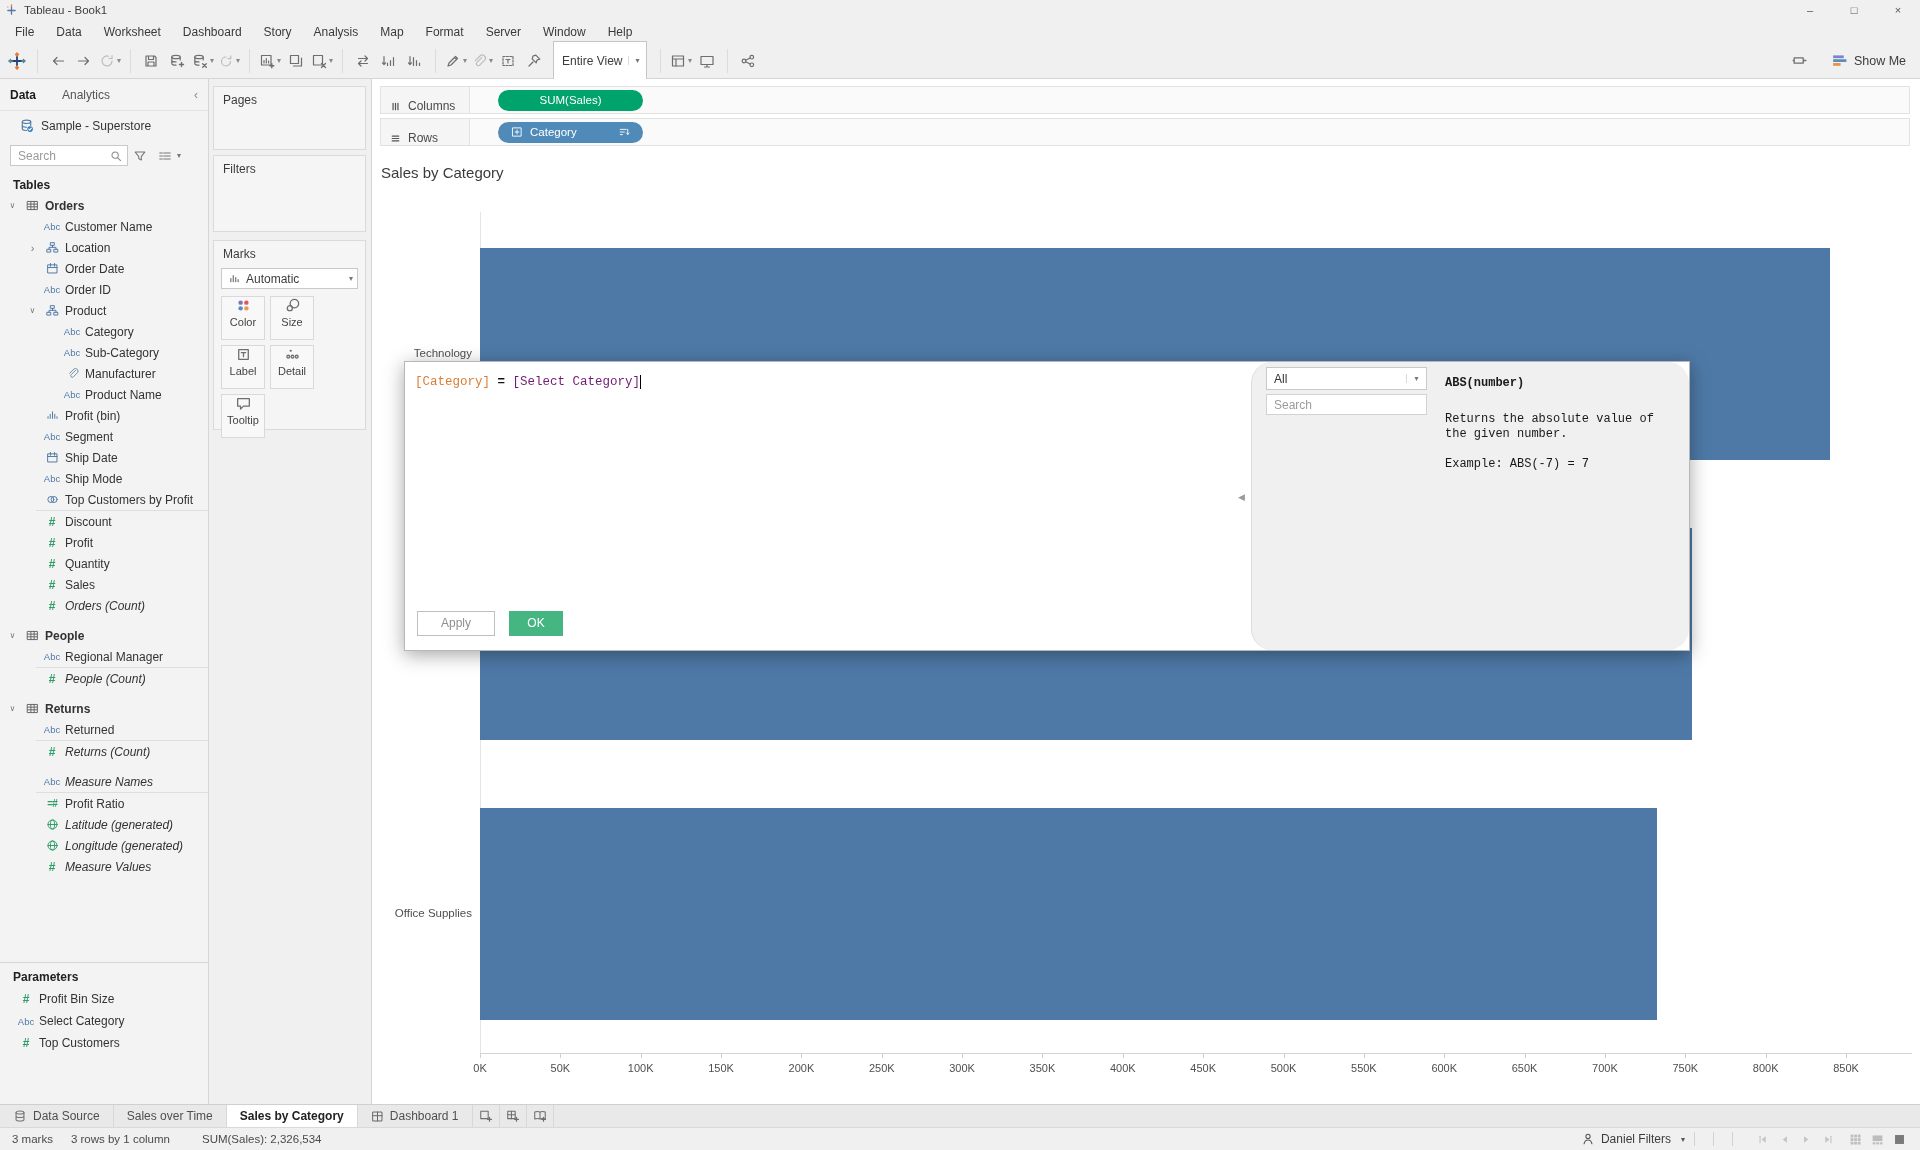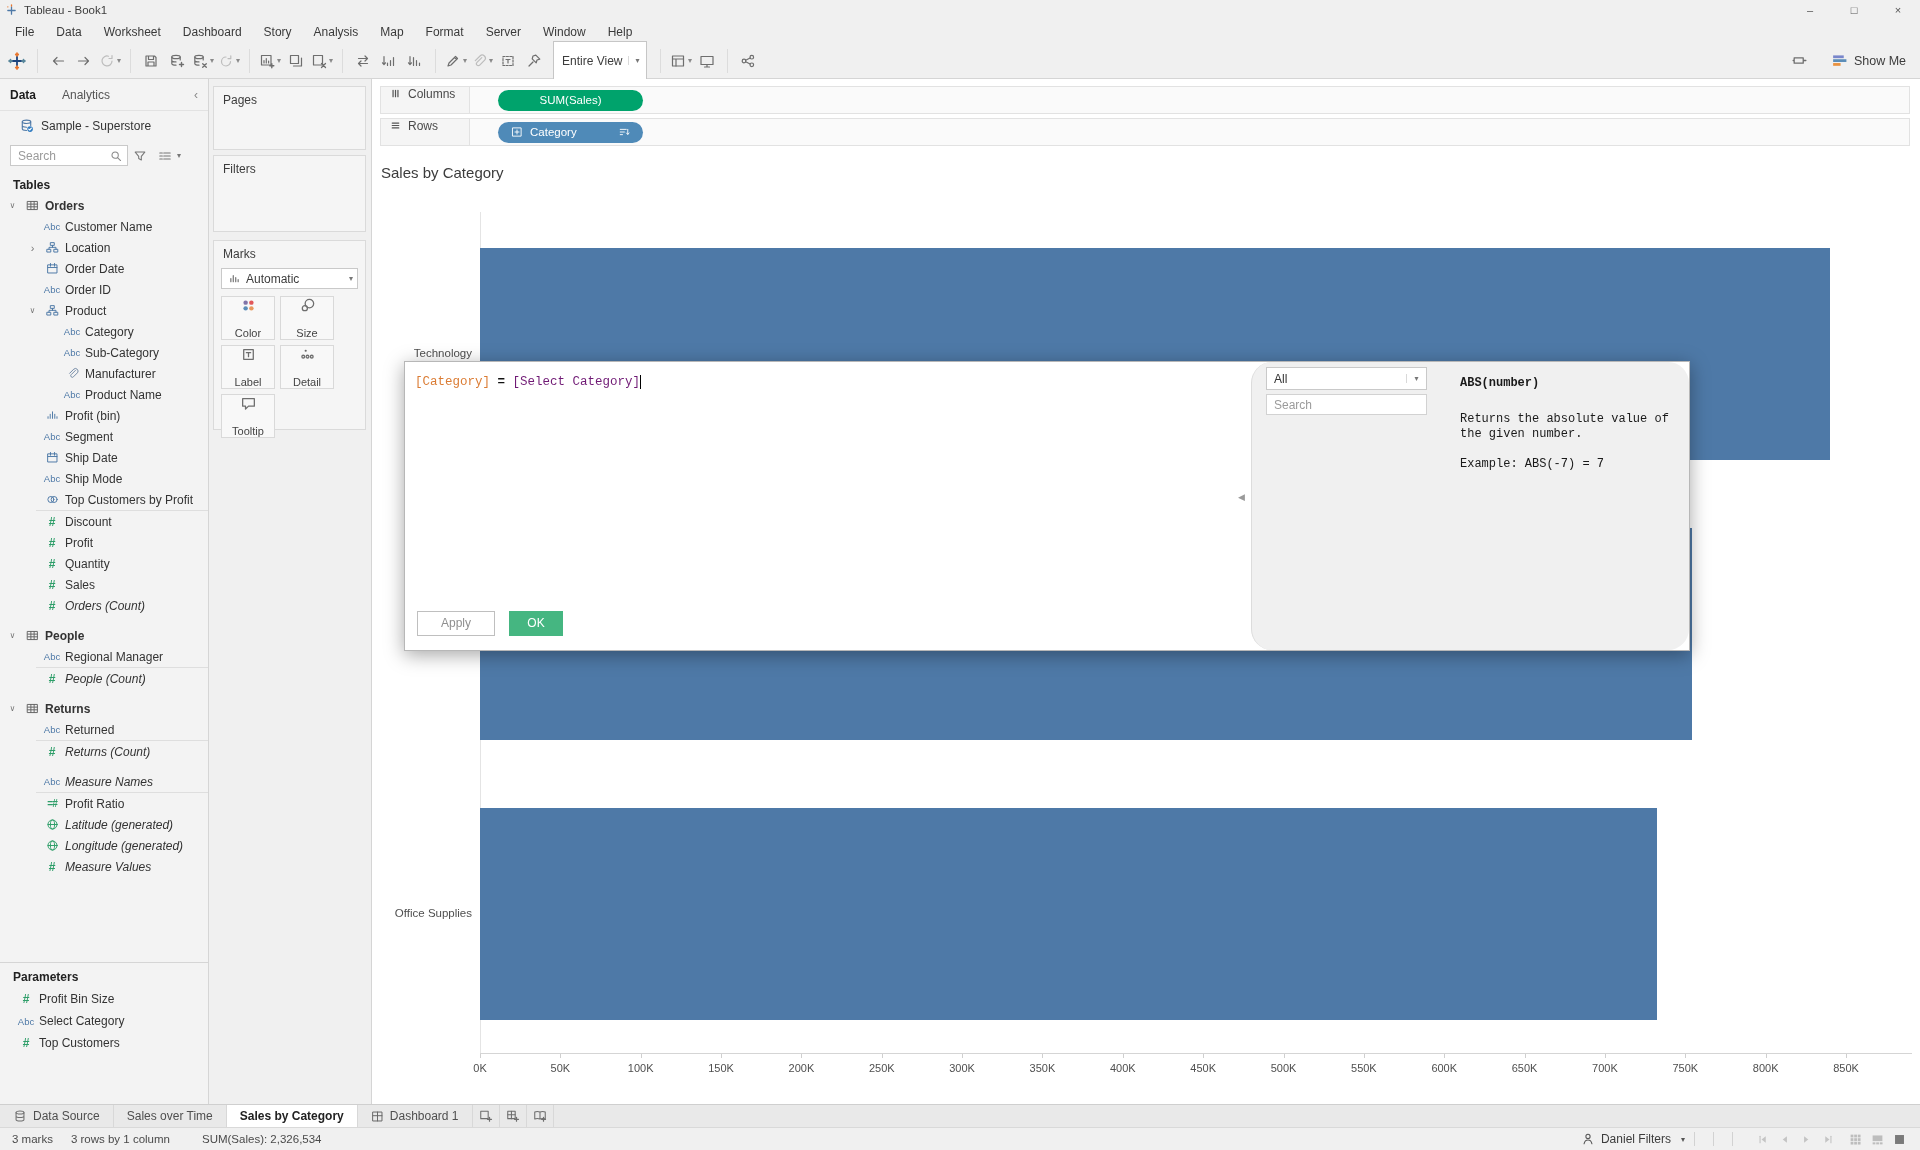--- a/index.html
+++ b/index.html
@@ -65,27 +65,27 @@
   .cards-col { width:163px; background:#f0f0f0; border-right:1px solid #d5d5d5; padding:7px 5px 0 4px; }
   .card { background:#f5f5f5; border:1px solid #dadada; }
   .card-label { padding:6px 9px; color:#3c3c3c; }
   .card-pages { height:64px; margin-bottom:5px; }
   .card-filters { height:77px; margin-bottom:8px; }
   .card-marks { height:190px; }
   .mark-dd { height:21px; margin:1px 7px 0 7px; background:#fff; border:1px solid #c9c9c9; display:flex; align-items:center; gap:5px; padding:0 4px 0 6px; }
   .mark-dd .mt-label { flex:1; color:#3c3c3c; }
   .mark-dd .dd-caret { color:#777; font-size:8px; }
   .mark-grid { display:flex; flex-wrap:wrap; gap:5px; margin:7px 7px 0 7px; }
-  .mark-btn { width:54px; height:44px; background:#f8f8f8; border:1px solid #d9d9d9; display:flex; flex-direction:column; align-items:center; justify-content:space-between; gap:2px; }
+  .mark-btn { width:44px; height:44px; background:#f8f8f8; border:1px solid #d9d9d9; display:flex; flex-direction:column; align-items:center; justify-content:flex-start; gap:2px; }
   .mark-btn .mb-label { font-size:11px; color:#444; }
 
   
   .sheet-col { flex:1; background:#fff; display:flex; flex-direction:column; padding-top:7px; }
   .shelf { height:28px; margin:0 10px 4px 8px; background:#f5f5f5; border:1px solid #e2e2e2; display:flex; }
-  .shelf-label { width:89px; display:flex; align-items:flex-start; gap:6px; padding-left:8px; color:#4a4a4a; border-right:1px solid #e2e2e2; }
+  .shelf-label { width:89px; display:flex; align-items:flex-end; gap:6px; padding-left:8px; color:#4a4a4a; border-right:1px solid #e2e2e2; }
   .shelf-pills { flex:1; background:#fafafa; display:flex; align-items:center; padding-left:28px; }
   .pill { height:21px; border-radius:11px; color:#fff; font-size:11.5px; display:flex; align-items:center; padding:0 13px; min-width:145px; }
   .pill-measure { background:#00a36c; justify-content:center; }
   .pill-dim { background:#4f8ab8; gap:7px; }
   .pill-dim .pill-text { flex:1; }
 
   .worksheet { flex:1; position:relative; background:#fff; }
   .ws-title { position:absolute; left:9px; top:14px; font-size:15px; color:#3c3c3c; }
   .pane-left-line { position:absolute; left:108px; top:62px; width:1px; height:841px; background:#e4e4e4; }
   .axis-line { position:absolute; left:108px; top:903px; width:1432px; height:1px; background:#d5d5d5; }
@@ -112,21 +112,21 @@
   .btn-ok { width:54px; height:25px; background:#45b681; color:#fff; display:flex; align-items:center; justify-content:center; }
   .dlg-side { flex:1; background:#f0f0f0; border-left:1px solid #dcdcdc; position:relative; padding:5px 0 0 14px;border-radius:21px; }
   .fn-filter { width:161px; height:23px; background:#fff; border:1px solid #c9c9c9; display:flex; align-items:center; }
   .fn-filter .fn-filter-val { flex:1; padding-left:7px; color:#333; }
   .fn-filter .fn-caret { width:20px; border-left:1px solid #d9d9d9; text-align:center; color:#777; font-size:8px; }
   .fn-search { width:161px; height:21px; margin-top:4px; background:#fff; border:1px solid #d2d2d2; display:flex; align-items:center; padding-left:7px; color:#9b9b9b; }
   .fn-list { width:161px; height:219px; margin-top:4px; background:#fff; border:1px solid #c9c9c9; position:relative; overflow:hidden; }
   .fn-item { height:19.8px; display:flex; align-items:center; padding-left:7px; color:#3f3f3f; font-size:12.5px; }
   .fn-scroll { position:absolute; right:1px; top:1px; width:5px; height:216px; background:#f3f3f3; }
   .fn-thumb { position:absolute; right:0; top:1px; width:5px; height:30px; background:#d4d4d4; }
-  .fn-help { position:absolute; left:208px; top:14px; width:250px; font-family:"Liberation Mono", monospace; font-size:12px; color:#1a1a1a; }
+  .fn-help { position:absolute; left:193px; top:14px; width:250px; font-family:"Liberation Mono", monospace; font-size:12px; color:#1a1a1a; }
   .fn-sig { font-weight:bold; }
   .fn-desc { margin-top:22px; width:228px; line-height:15px; }
   .fn-example { margin-top:15px; }
 
   
   .tabbar { position:absolute; left:0; top:1104px; width:1920px; height:23px; background:#e9e9e9; border-top:1px solid #cfcfcf; display:flex; align-items:stretch; }
   .sheet-tab { display:flex; align-items:center; gap:6px; padding:0 13px; color:#4f4f4f; border-right:1px solid #d8d8d8; font-size:12px; }
   .sheet-tab.active { background:#fff; color:#222; font-weight:bold; }
   .newtab-btn { width:27px; display:flex; align-items:center; justify-content:center; border-right:1px solid #d8d8d8; }
 

